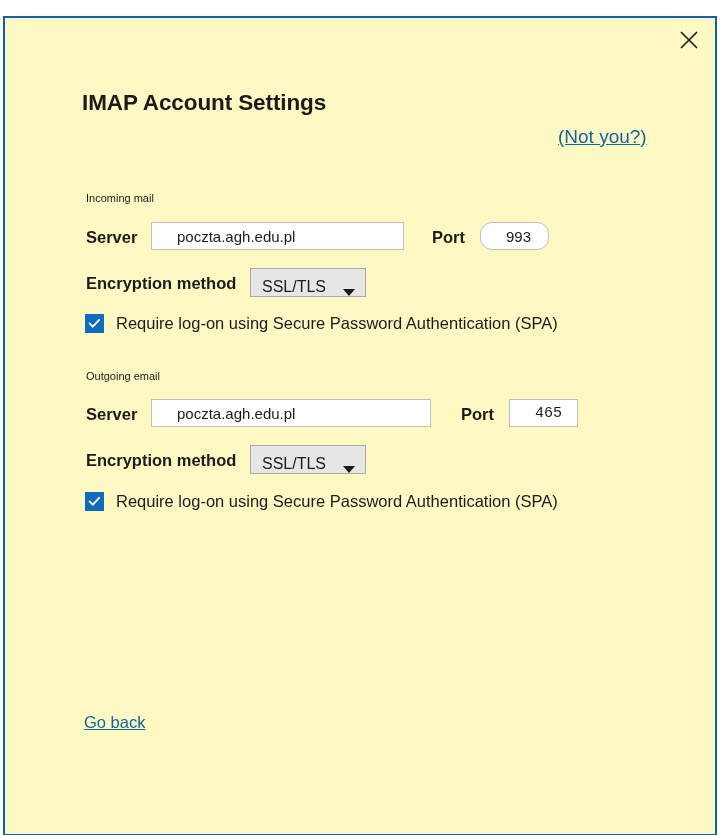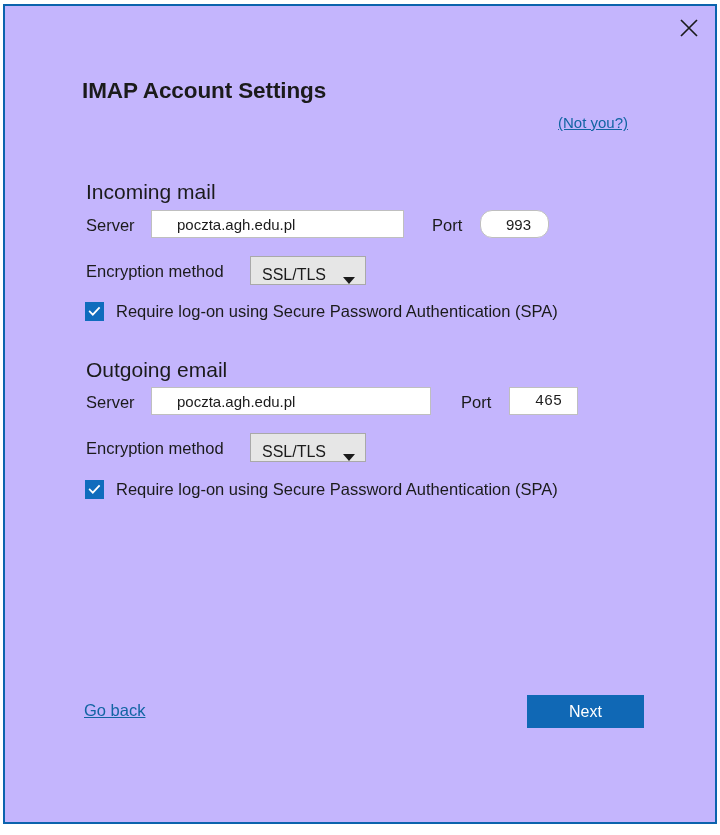--- a/index.html
+++ b/index.html
@@ -12,24 +12,24 @@
     height: 835px;
     font-family: "Liberation Sans", sans-serif;
     -webkit-font-smoothing: antialiased;
     overflow: hidden;
   }
 
   
   #dialog-window {
     position: absolute;
     left: 3px;
-    top: 4px;
+    top: 16px;
     width: 714px;
     height: 820px;
-    background: #c4b5fd;
+    background: #fef9c3;
     border: 2px solid #0b63ad;
     border-top: 2px solid #0b63ad;
     box-sizing: border-box;
   }
 
   
   #title-bar {
     position: absolute;
     left: 0;
     top: 0;
@@ -76,43 +76,44 @@
     left: 78px;
     top: 108px;
     font-size: 16.5px;
     color: #1b1b1b;
     white-space: nowrap;
   }
   .not-you-link {
     position: absolute;
     left: 553px;
     top: 108px;
-    font-size: 15px;
+    font-size: 19px;
     color: #1264a3;
     text-decoration: underline;
     cursor: pointer;
     white-space: nowrap;
   }
 
   .section-heading {
     position: absolute;
     left: 81px;
-    font-size: 21px;
+    font-size: 11px;
     color: #1b1b1b;
     white-space: nowrap;
     text-align: center;
   }
   #incoming-heading { top: 174px; }
   #outgoing-heading { top: 352px; }
 
   .field-label {
     position: absolute;
     font-size: 16.5px;
     color: #1b1b1b;
     white-space: nowrap;
+    font-weight: bold;
   }
 
   .text-input {
     position: absolute;
     box-sizing: border-box;
     background: #ffffff;
     border: 1px solid #bfbfbf;
     font-family: "Liberation Sans", sans-serif;
     font-size: 15px;
     color: #1b1b1b;
@@ -264,16 +265,15 @@
         <span>
           <svg width="13" height="13" viewBox="0 0 13 13" aria-hidden="true">
             <path d="M1.8 6.6 L4.8 9.6 L11 3.1" stroke="#ffffff" stroke-width="1.8" fill="none" stroke-linecap="square"></path>
           </svg>
         </span>
       </span>
       <span class="checkbox-label">Require log-on using Secure Password Authentication (SPA)</span>
     </div>
 
     <div class="go-back-link">Go back</div>
-    <button id="next-button">Next</button>
 
   </div>
 </div>
 
 </body></html>

